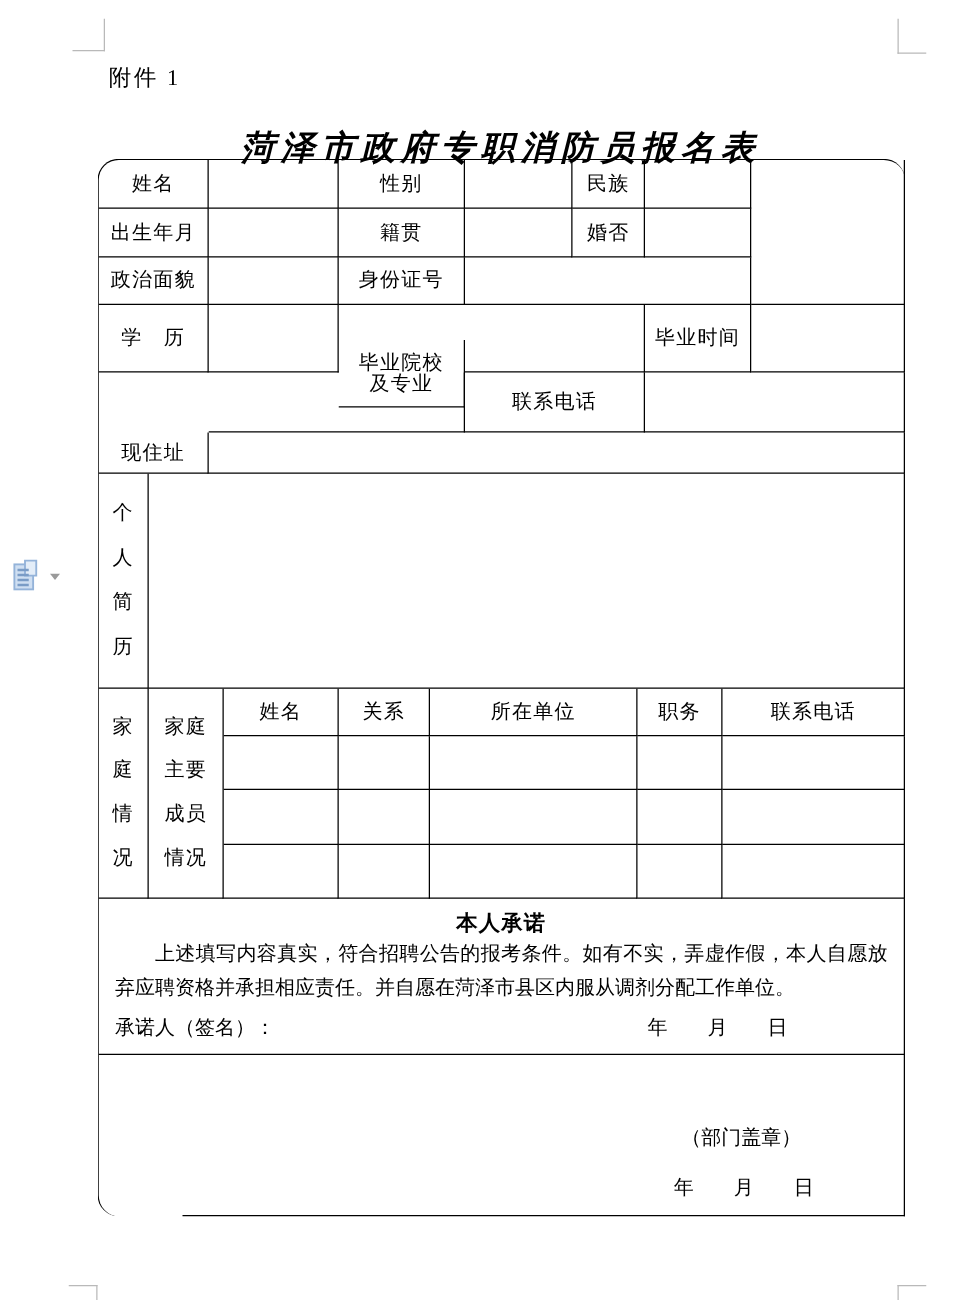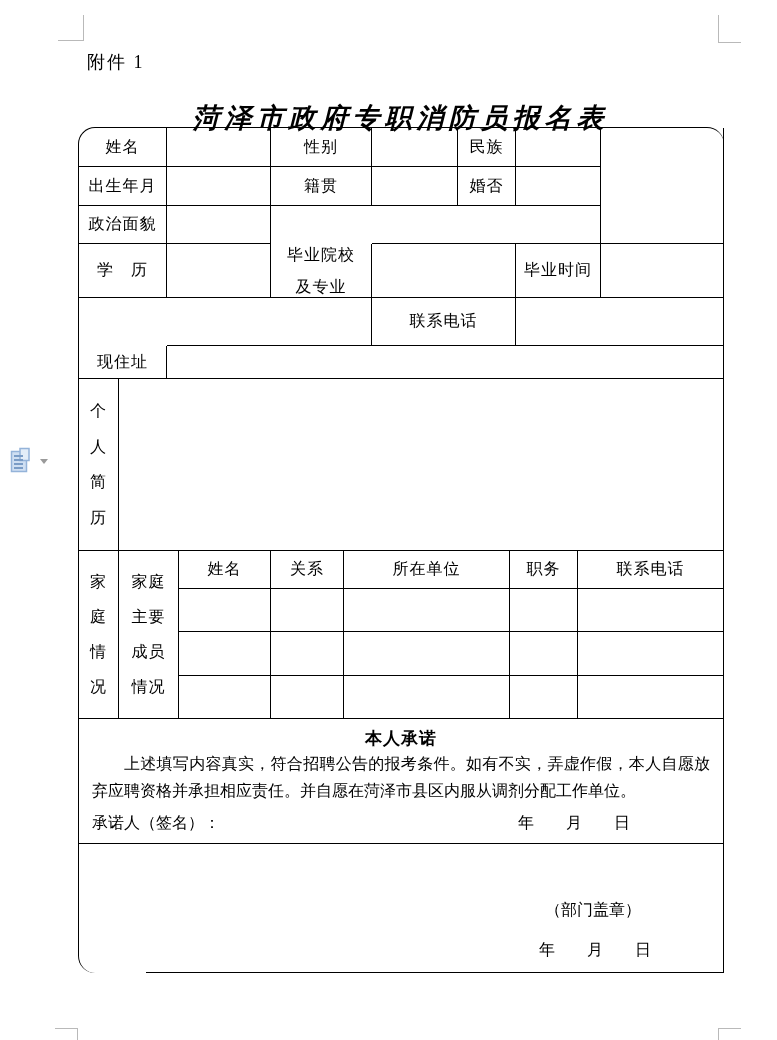--- a/index.html
+++ b/index.html
@@ -19,21 +19,21 @@
     position:absolute;left:78px;top:84px;width:645px;text-align:center;
     font-size:27px;font-weight:bold;font-style:italic;letter-spacing:5px;margin-top:16px;
   }
 
   
   .tbl{position:absolute;left:78px;top:127px;width:645px;height:845px;
        border-top:1.5px solid #000;border-left:1.5px solid #000;box-sizing:content-box;border-radius:17px;}
   .c{position:absolute;box-sizing:border-box;border-right:1.5px solid #000;border-bottom:1.5px solid #000;
      display:flex;align-items:center;justify-content:center;text-align:center;font-size:16px;}
   .lab{letter-spacing:1px;}
-  .wrap2{line-height:32px;padding:0 9px;}
+  .wrap2{line-height:17px;padding:0 9px;margin-top:28px;}
   .vert{flex-direction:column;justify-content:space-around;padding:14px 0;}
   .vert span{display:block;line-height:1;}
   .blk{display:block;text-align:left;}
 
   
   .commit{padding:6px 13px 0 13px;font-size:16px;}
   .commit-title{text-align:center;font-weight:bold;font-size:17px;letter-spacing:1px;margin:2px 0 0 0;}
   .commit-body{text-indent:2em;line-height:27px;text-align:justify;}
   .commit-sign{position:relative;margin-top:7px;line-height:24px;}
   .commit-date{position:absolute;right:80px;top:0;white-space:pre;}
@@ -88,20 +88,21 @@
 
     <div class="c lab" style="left:0;top:39px;width:88px;height:39px;">出生年月</div>
     <div class="c" style="left:88px;top:39px;width:104px;height:39px;"></div>
     <div class="c lab" style="left:192px;top:39px;width:101px;height:39px;">籍贯</div>
     <div class="c" style="left:293px;top:39px;width:86px;height:39px;"></div>
     <div class="c lab" style="left:379px;top:39px;width:58px;height:39px;">婚否</div>
     <div class="c" style="left:437px;top:39px;width:85px;height:39px;"></div>
 
     <div class="c lab" style="left:0;top:78px;width:88px;height:38px;">政治面貌</div>
     <div class="c" style="left:88px;top:78px;width:104px;height:38px;"></div>
+    <div class="c lab" style="left:192px;top:78px;width:101px;height:38px;">身份证号</div>
     <div class="c" style="left:293px;top:78px;width:229px;height:38px;"></div>
 
     <div class="c lab" style="left:0;top:116px;width:88px;height:54px;">学　历</div>
     <div class="c" style="left:88px;top:116px;width:104px;height:54px;"></div>
     <div class="c lab wrap2" style="left:192px;top:116px;width:101px;height:54px;">毕业院校及专业</div>
     <div class="c" style="left:293px;top:116px;width:144px;height:54px;"></div>
     <div class="c lab" style="left:437px;top:116px;width:85px;height:54px;">毕业时间</div>
     <div class="c" style="left:522px;top:116px;width:123px;height:54px;"></div>
 
     <div class="c" style="left:88px;top:170px;width:205px;height:48px;"></div>

